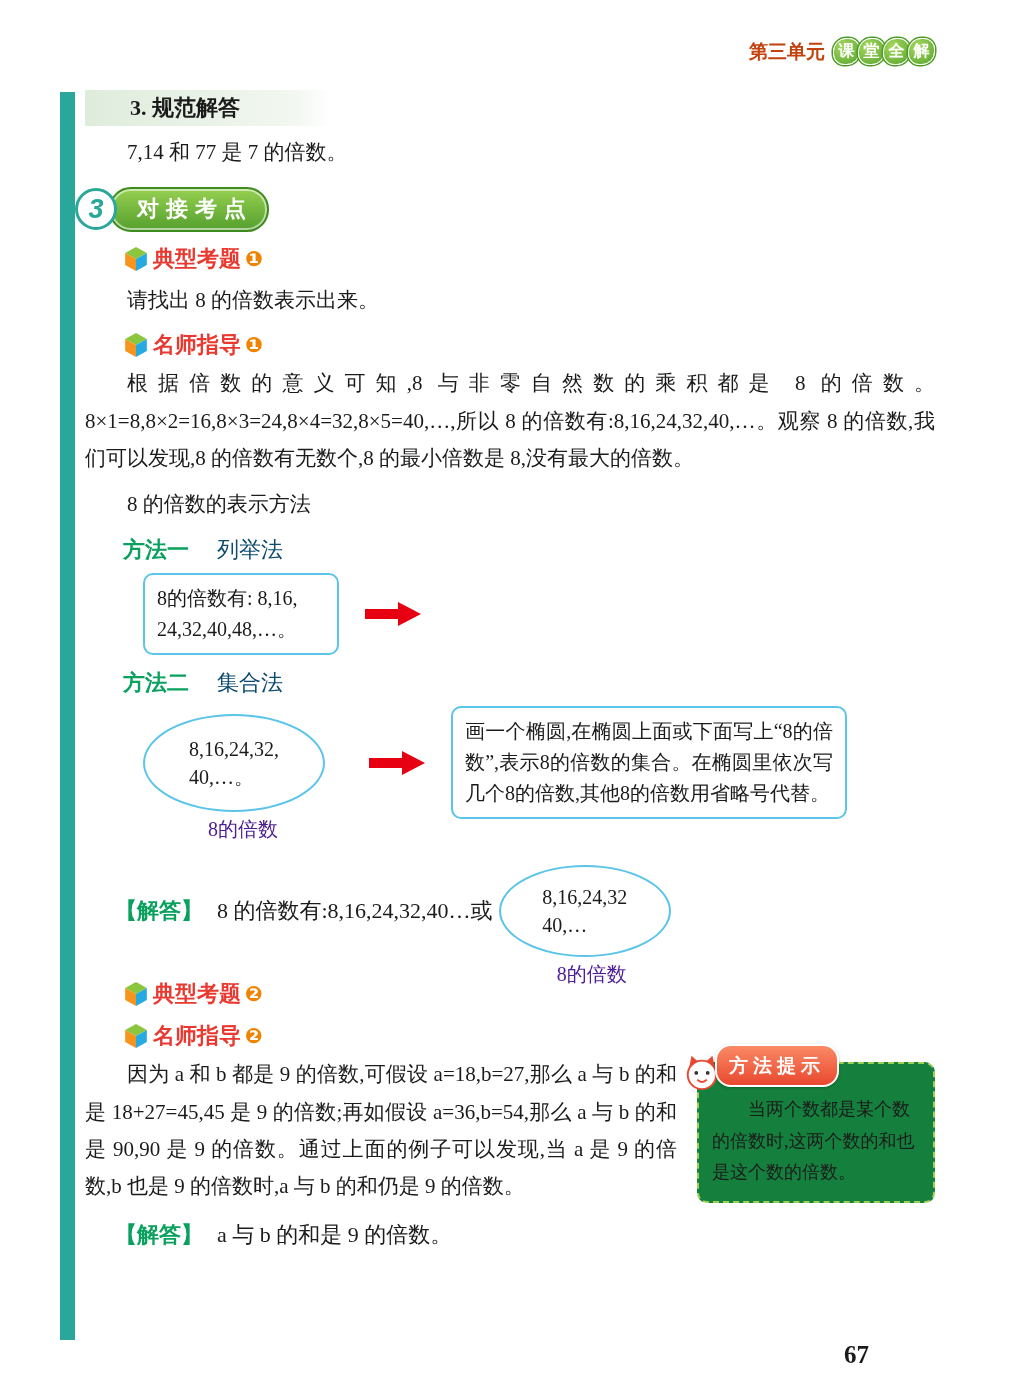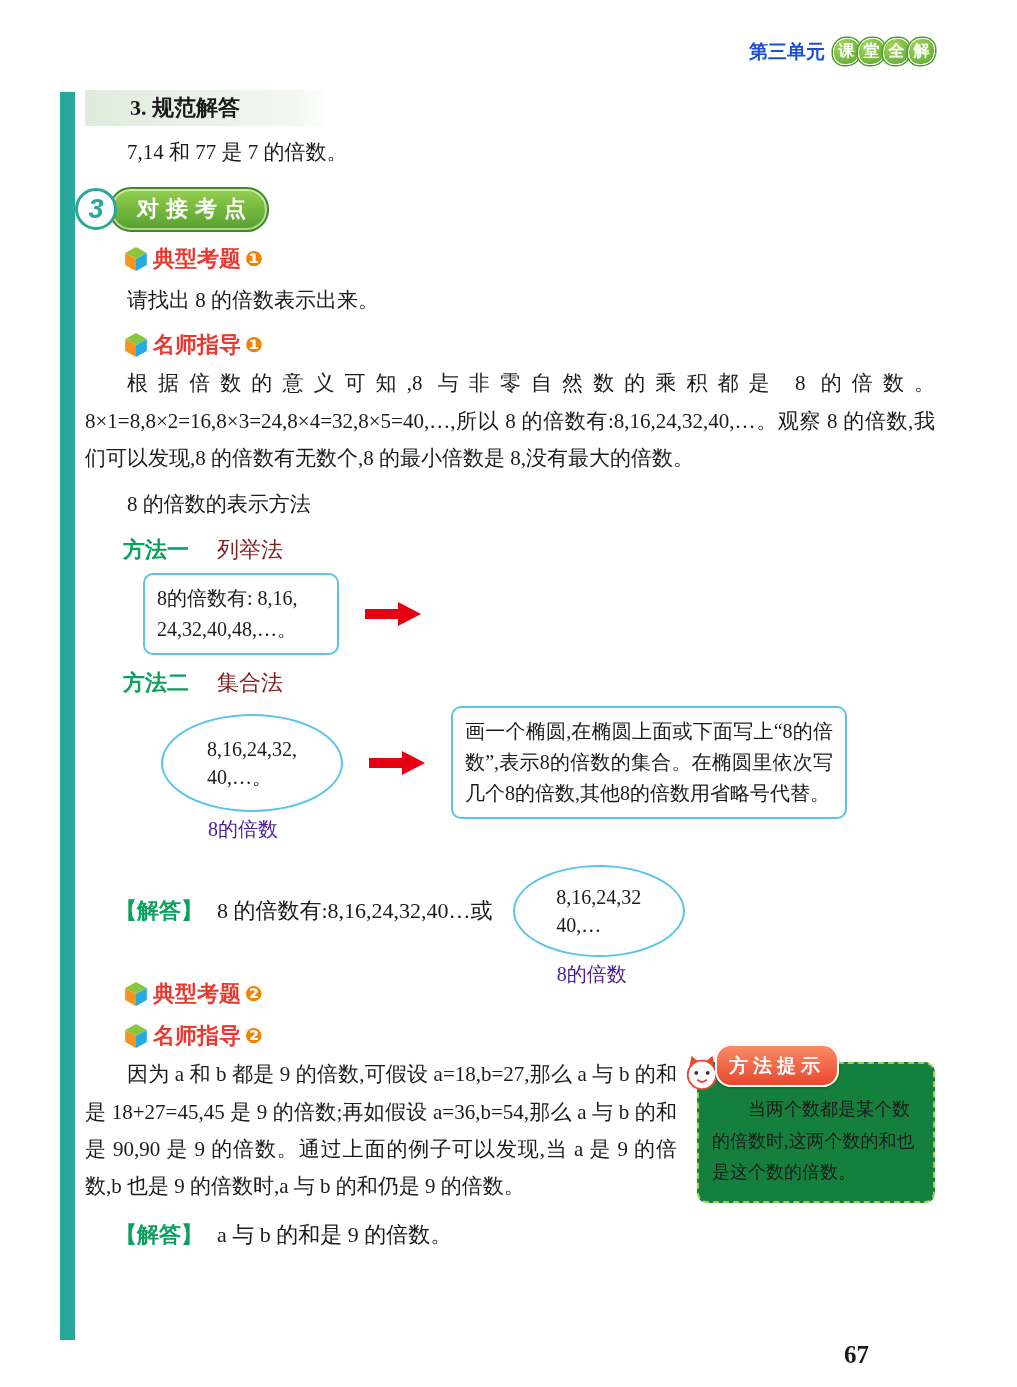--- a/index.html
+++ b/index.html
@@ -19,21 +19,21 @@
     background:#2aa79b;
   }
 
   
   .header {
     position:absolute; top:38px; right:82px;
     display:flex; align-items:center; gap:10px;
   }
   .header .unit {
     font-family:"Liberation Sans","DejaVu Sans",sans-serif;
-    font-weight:bold; font-size:19px; color:#1d4ed8;
+    font-weight:bold; font-size:19px; color:#c2410c;
   }
   .logo { display:flex; }
   .logo .logo-char {
     width:27px; height:27px; margin-left:-2px;
     display:flex; align-items:center; justify-content:center;
     background:radial-gradient(circle at 35% 30%, #a6d95e, #57a32c);
     border:1px solid #ffffff;
     box-shadow:0 0 0 1.5px #4c9b26;
     border-radius:50% 42% 50% 42%;
     color:#fff; font-weight:bold; font-size:16px;
@@ -100,39 +100,39 @@
 
   .method {
     margin:13px 0 8px 38px;
     font-size:22px;
   }
   .method .m-label {
     color:#0aa05e; font-weight:bold;
     font-family:"Liberation Sans","DejaVu Sans",sans-serif;
     margin-right:28px;
   }
-  .method .m-name { color:#7f1d1d; }
+  .method .m-name { color:#0c4a6e; }
 
   .flow-row {
     display:flex; align-items:center;
     margin:8px 0 8px 58px; gap:26px;
   }
   .note-box {
     border:2px solid #5bc4e9; border-radius:10px;
     background:#fff; font-size:20px; line-height:1.55;
     padding:8px 12px;
   }
   .note-box.small { width:196px; white-space:pre-line; }
   .note-box.wide  { width:396px; text-align:justify; }
 
   .arrow-icon { flex:0 0 auto; }
 
   .ellipse-wrap {
     position:relative; width:200px; flex:0 0 auto;
-    display:flex; justify-content:flex-end;
+    display:flex; justify-content:flex-start;
   }
   .ellipse {
     width:182px; height:98px;
     border:2px solid #5bc4e9; border-radius:50%;
     display:flex; align-items:center; justify-content:center;
     font-size:20px; line-height:1.4;
     white-space:pre-line; text-align:left;
   }
   .ellipse-label {
     position:absolute; top:104%; left:0; right:0;

